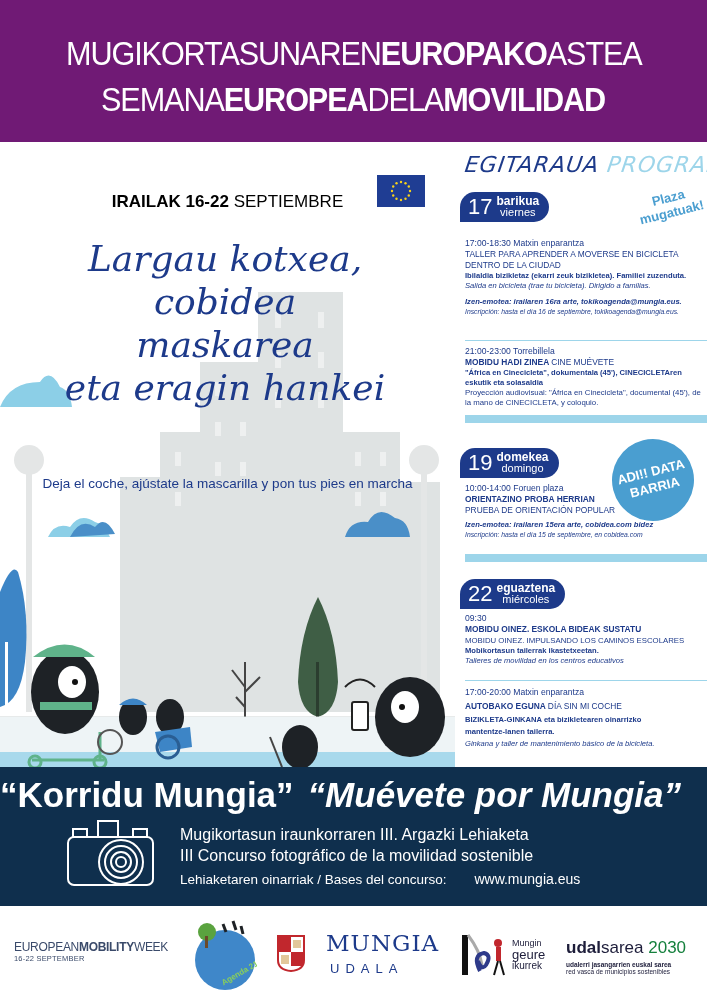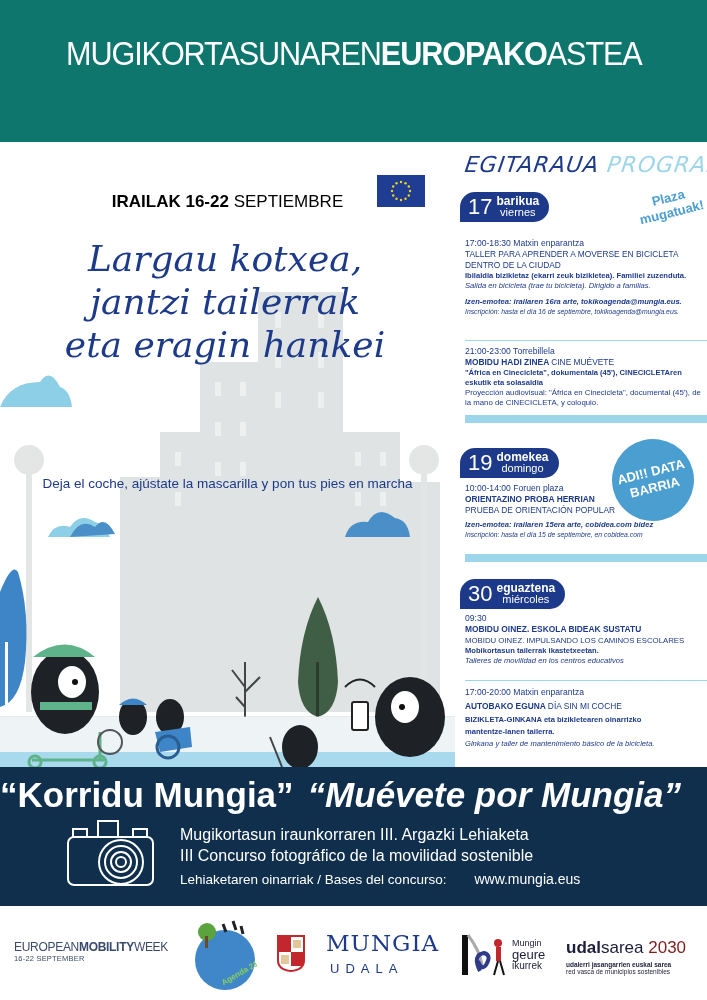--- a/index.html
+++ b/index.html
@@ -1,20 +1,20 @@
 <!DOCTYPE html>
 <html><head>
 <meta charset="utf-8">
 <style>
   * { box-sizing: border-box; margin: 0; padding: 0; }
   html, body { width: 707px; height: 1000px; overflow: hidden; background: #ffffff; }
   body { font-family: "DejaVu Sans", sans-serif; position: relative; }
 
   
-  .header { position: absolute; left: 0; top: 0; width: 707px; height: 142px; background: #0f766e; }
+  .header { position: absolute; left: 0; top: 0; width: 707px; height: 142px; background: #701a75; }
   .header-line { position: absolute; left: 0; width: 707px; text-align: center; color: #ffffff;
     font-family: "Liberation Sans", sans-serif; font-size: 34px; letter-spacing: -1.2px; line-height: 40px; white-space: nowrap; }
   .header-line.l1 { top: 33px; }
   .header-line.l2 { top: 79px; }
   .header-line .thin { font-weight: 300; transform: scaleX(0.88); }
   .header-line b { font-weight: 700; }
   .header-line .wrap { display: inline-block; transform: scaleX(0.9); transform-origin: center; }
 
   
   .left { position: absolute; left: 0; top: 142px; width: 455px; height: 625px; background: #ffffff; overflow: hidden; }
@@ -88,31 +88,36 @@
   .mungia .name { font-size: 23px; letter-spacing: 1px; line-height: 24px; }
   .mungia .udala { font-family: "Liberation Sans", sans-serif; font-size: 13px; letter-spacing: 6px; margin-top: 6px; margin-left: 4px; }
   .geure-logo { position: absolute; left: 458px; top: 25px; }
   .geure-text { position: absolute; left: 512px; top: 32px; font-family: "Liberation Sans", sans-serif; color: #1d1d3a; line-height: 11px; }
   .geure-text .a { font-size: 9px; }
   .geure-text .b { font-size: 13px; }
   .geure-text .c { font-size: 10px; }
   .udalsarea { position: absolute; left: 566px; top: 32px; font-family: "Liberation Sans", sans-serif; color: #1d1d3a; }
   .udalsarea .main { font-size: 17px; white-space: nowrap; }
   .udalsarea .main b { font-weight: 700; }
-  .udalsarea .yr { color: #7f1d1d; text-align: right; }
+  .udalsarea .yr { color: #15803d; text-align: right; }
   .udalsarea .s1 { font-size: 6.5px; font-weight: 700; margin-top: 3px; }
   .udalsarea .s2 { font-size: 6.5px; }
 </style>
 </head>
 <body>
 
 <div class="header">
   <div class="header-line l1">
     <span class="wrap">
       <span class="thin">MUGIKORTASUNAREN</span><b>EUROPAKO</b><span class="thin">ASTEA</span>
+    </span>
+  </div>
+  <div class="header-line l2">
+    <span class="wrap">
+      <span class="thin">SEMANA</span><b>EUROPEA</b><span class="thin">DELA</span><b>MOVILIDAD</b>
     </span>
   </div>
 </div>
 
 <div class="left">
   <svg class="scene" width="455" height="625" viewBox="0 0 455 625">
 
     <g fill="#dfe3e3">
       <rect x="258" y="150" width="85" height="420"></rect>
       <rect x="200" y="220" width="65" height="350"></rect>
@@ -218,21 +223,21 @@
           <circle cx="19.5" cy="23.8" r="1.2"></circle>
           <circle cx="16.2" cy="20.5" r="1.2"></circle>
         <circle cx="15" cy="16" r="1.2"></circle>
           <circle cx="16.2" cy="11.5" r="1.2"></circle>
           <circle cx="19.5" cy="8.2" r="1.2"></circle>
       </g>
     </svg>
   </div>
   <div class="slogan">
     <div>Largau kotxea,</div>
-    <div>jantzi tailerrak</div>
+    <div>cobidea maskarea</div>
     <div>eta eragin hankei</div>
   </div>
   <div class="subslogan">Deja el coche, ajústate la mascarilla y pon tus pies en marcha</div>
 </div>
 
 <div class="right">
   <div class="prog-title">
     <span>EGITARAUA</span> <span class="light">PROGRAMA</span>
   </div>
   <div class="plaza">
@@ -280,21 +285,21 @@
     <div class="time">10:00-14:00 Foruen plaza</div>
     <div class="ttl">ORIENTAZINO PROBA HERRIAN</div>
     <div class="sub">PRUEBA DE ORIENTACIÓN POPULAR</div>
     <div style="height:4px"></div>
     <div class="bi">Izen-emotea: irailaren 15era arte, cobidea.com bidez</div>
     <div class="si">Inscripción: hasta el día 15 de septiembre, en cobidea.com</div>
   </div>
   <div class="bar" style="top:412px;"></div>
 
   <div class="day-pill" style="top:437px;">
-    <span class="day-num">30</span>
+    <span class="day-num">22</span>
     <span class="day-names">
       <span class="day-eu">eguaztena</span>
       <span class="day-es">miércoles</span>
     </span>
   </div>
   <div class="ev" style="top:471px;">
     <div class="time">09:30</div>
     <div class="ttl">MOBIDU OINEZ. ESKOLA BIDEAK SUSTATU</div>
     <div class="sub" style="font-size:7.8px;">MOBIDU OINEZ. IMPULSANDO LOS CAMINOS ESCOLARES</div>
     <div class="b">Mobikortasun tailerrak ikastetxeetan.</div>

